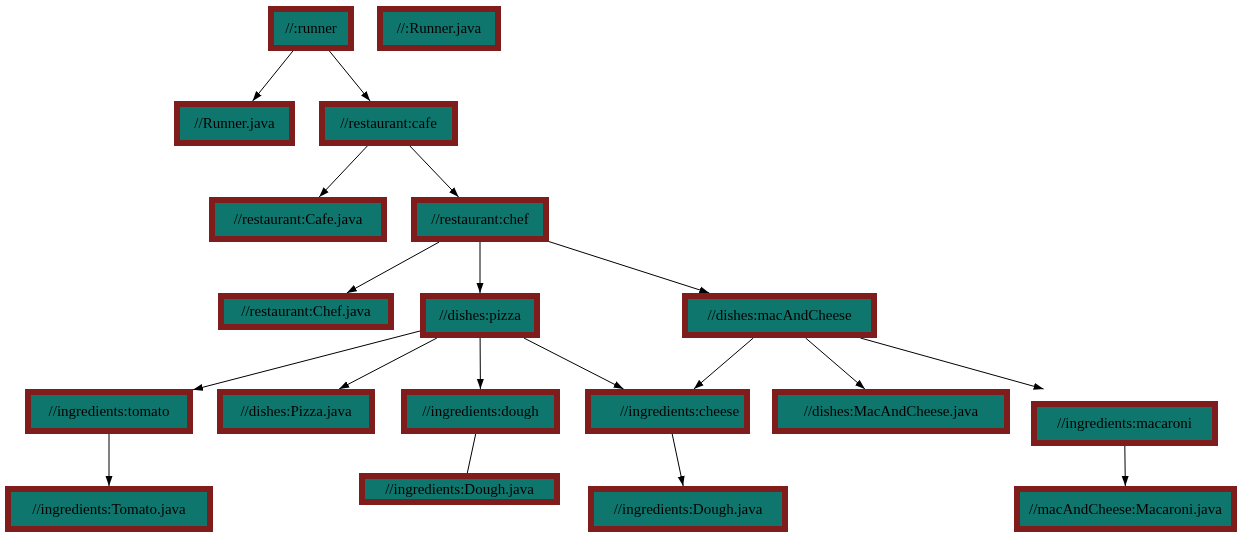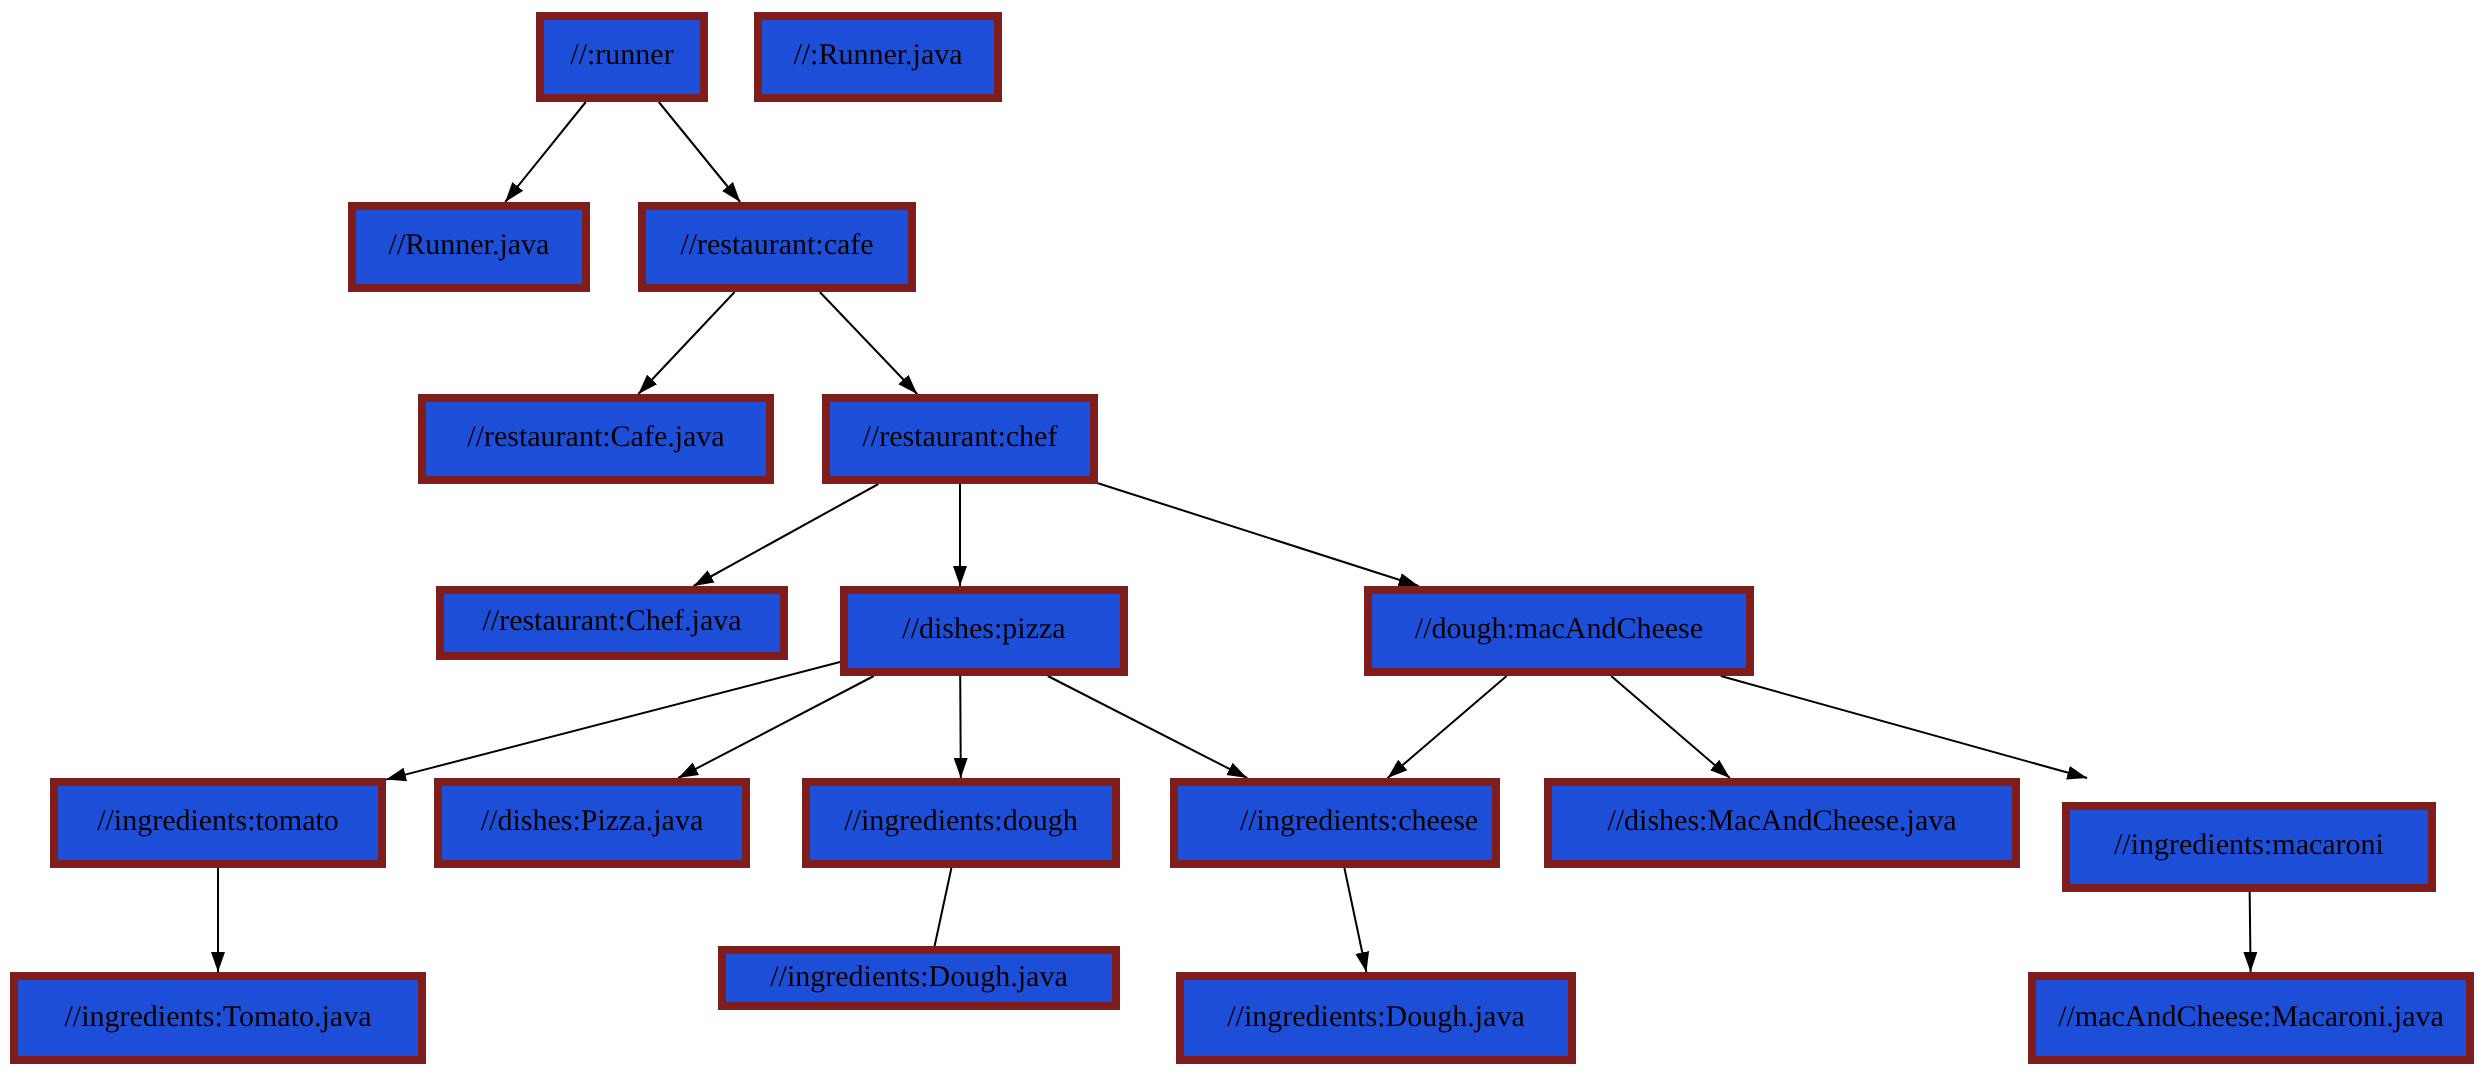--- a/index.html
+++ b/index.html
@@ -18,22 +18,22 @@
   #edge-layer {
     position: absolute;
     left: 0;
     top: 0;
     width: 1242px;
     height: 539px;
   }
   .node {
     position: absolute;
     box-sizing: border-box;
-    background: #1d4ed8;
-    border: 4px solid #7f1d1d;
+    background: #0f766e;
+    border: 6px solid #7f1d1d;
     display: flex;
     align-items: center;
     justify-content: center;
     font-size: 15px;
     color: #000000;
     white-space: nowrap;
     line-height: 1;
   }
   .edge-line {
     stroke: #000000;
@@ -87,25 +87,25 @@
       </div>
       <div class="node" style="left: 209px; top: 197px; width: 178px; height: 45px;">
         <span>//restaurant:Cafe.java</span>
       </div>
       <div class="node" style="left: 411px; top: 197px; width: 138px; height: 45px;">
         <span>//restaurant:chef</span>
       </div>
       <div class="node" style="left: 218px; top: 293px; width: 176px; height: 37px;">
         <span>//restaurant:Chef.java</span>
       </div>
-      <div class="node" style="left: 420px; top: 293px; width: 144px; height: 45px;">
+      <div class="node" style="left: 420px; top: 293px; width: 120px; height: 45px;">
         <span>//dishes:pizza</span>
       </div>
       <div class="node" style="left: 682px; top: 293px; width: 195px; height: 45px;">
-        <span>//dough:macAndCheese</span>
+        <span>//dishes:macAndCheese</span>
       </div>
       <div class="node" style="left: 25px; top: 389px; width: 168px; height: 45px;">
         <span>//ingredients:tomato</span>
       </div>
       <div class="node" style="left: 217px; top: 389px; width: 158px; height: 45px;">
         <span>//dishes:Pizza.java</span>
       </div>
       <div class="node" style="left: 401px; top: 389px; width: 159px; height: 45px;">
         <span>//ingredients:dough</span>
       </div>

